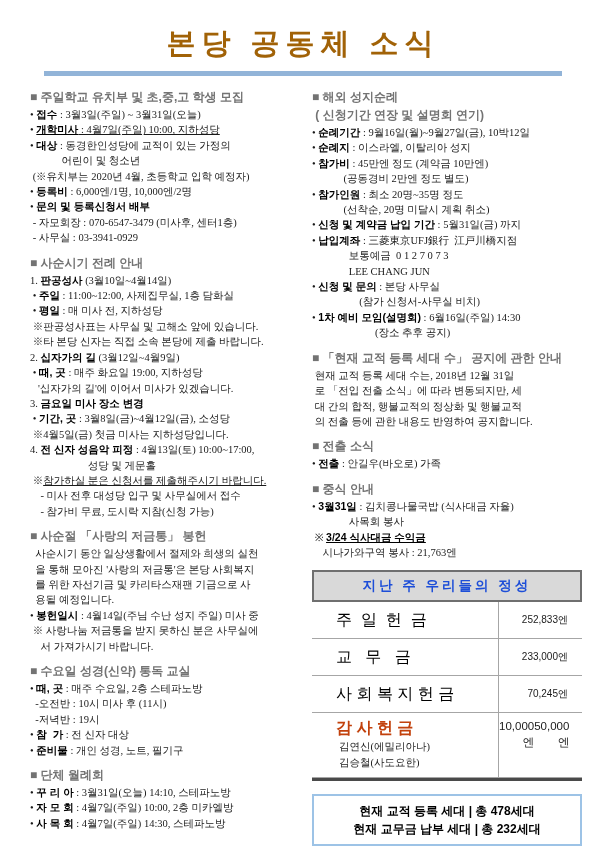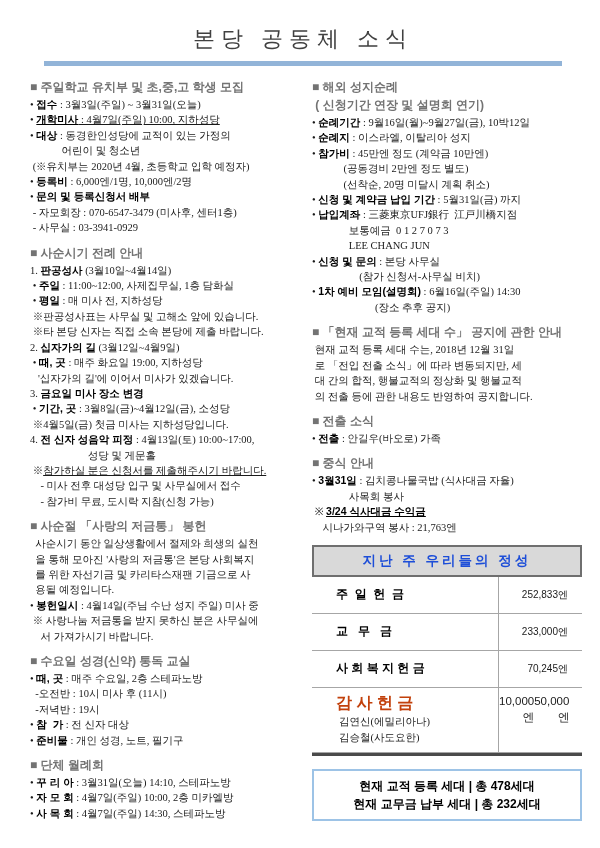--- a/index.html
+++ b/index.html
@@ -5,21 +5,21 @@
   html,body{margin:0;padding:0;background:#ffffff;}
   .page{
     width:600px;height:848px;box-sizing:border-box;
     padding:24px 24px 6px 30px;overflow:hidden;position:relative;
     background:#ffffff;color:#1a1a1a;
     font-family:"Liberation Serif","DejaVu Serif",serif;
   }
   .title-wrap{text-align:center;margin-bottom:12px;}
   .page-title{
     font-family:"Liberation Sans","DejaVu Sans",sans-serif;
-    font-size:22px;font-weight:normal;letter-spacing:6px;margin:0 0 7px 0;color:#404040;
+    font-size:29px;font-weight:bold;letter-spacing:6px;margin:0 0 7px 0;color:#a16207;
   }
   .title-bar{height:5px;background:#92b4d8;margin:0 14px;}
   .cols{display:flex;gap:12px;}
   .col{width:270px;flex:0 0 270px;}
   .section{margin-bottom:9px;}
   .sec-title{
     font-family:"Liberation Sans","DejaVu Sans",sans-serif;
     font-weight:bold;font-size:12px;line-height:16px;margin:1px 0 2px 0;color:#737373;
     white-space:pre-wrap;
   }
@@ -30,21 +30,21 @@
   .offering{margin-top:10px;font-family:"Liberation Sans","DejaVu Sans",sans-serif;}
   .off-header{
     border:2px solid #6f6f6f;background:#d9d9d9;color:#1d4ed8;
     text-align:center;font-weight:bold;font-size:13.5px;letter-spacing:3px;
     padding:5px 0;
   }
   .off-body{border-bottom:3px solid #4a4a4a;}
   .off-row{display:flex;border-bottom:1px solid #a6a6a6;min-height:36px;align-items:stretch;}
   .off-label{
     flex:0 0 60%;border-right:1px solid #a6a6a6;display:flex;align-items:center;
-    font-weight:bold;font-size:12px;padding-left:24px;white-space:pre-wrap;color:#000;
+    font-weight:normal;font-size:16px;padding-left:24px;white-space:pre-wrap;color:#000;
   }
   .off-amount{flex:1;display:flex;align-items:center;justify-content:flex-end;
     padding-right:14px;font-size:10px;}
   .off-row.thanks{min-height:64px;}
   .thanks-left{flex:0 0 60%;border-right:1px solid #a6a6a6;padding:5px 0 5px 24px;}
   .thanks-label{font-weight:bold;font-size:16px;color:#c2410c;white-space:pre-wrap;}
   .thanks-name{font-size:10.5px;line-height:16px;padding-left:3px;
     font-family:"Liberation Serif","DejaVu Serif",serif;}
   .thanks-right{flex:1;display:flex;justify-content:flex-end;
     padding:5px 14px 5px 0;text-align:right;}
@@ -128,20 +128,21 @@
 
     <div class="col" id="col-right">
       <div id="right-sections">
           <div class="section">
             <div class="sec-title">■ 해외 성지순례</div>
             <div class="sec-title"> ( 신청기간 연장 및 설명회 연기)</div>
             <div class="line"><span class="">• </span><span class="b ">순례기간</span><span class=""> : 9월16일(월)~9월27일(금), 10박12일</span></div>
             <div class="line"><span class="">• </span><span class="b ">순례지</span><span class=""> : 이스라엘, 이탈리아 성지</span></div>
             <div class="line"><span class="">• </span><span class="b ">참가비</span><span class=""> : 45만엔 정도 (계약금 10만엔)</span></div>
             <div class="line"><span class="">            (공동경비 2만엔 정도 별도)</span></div>
+            <div class="line"><span class="">• </span><span class="b ">참가인원</span><span class=""> : 최소 20명~35명 정도</span></div>
             <div class="line"><span class="">            (선착순, 20명 미달시 계획 취소)</span></div>
             <div class="line"><span class="">• </span><span class="b ">신청 및 계약금 납입 기간</span><span class=""> : 5월31일(금) 까지</span></div>
             <div class="line"><span class="">• </span><span class="b ">납입계좌</span><span class=""> : 三菱東京UFJ銀行  江戸川橋지점</span></div>
             <div class="line"><span class="">              보통예금  0 1 2 7 0 7 3</span></div>
             <div class="line"><span class="">              LEE CHANG JUN</span></div>
             <div class="line"><span class="">• </span><span class="b ">신청 및 문의</span><span class=""> : 본당 사무실</span></div>
             <div class="line"><span class="">                  (참가 신청서-사무실 비치)</span></div>
             <div class="line"><span class="">• </span><span class="b ">1차 예비 모임(설명회)</span><span class=""> : 6월16일(주일) 14:30</span></div>
             <div class="line"><span class="">                        (장소 추후 공지)</span></div>
           </div>

